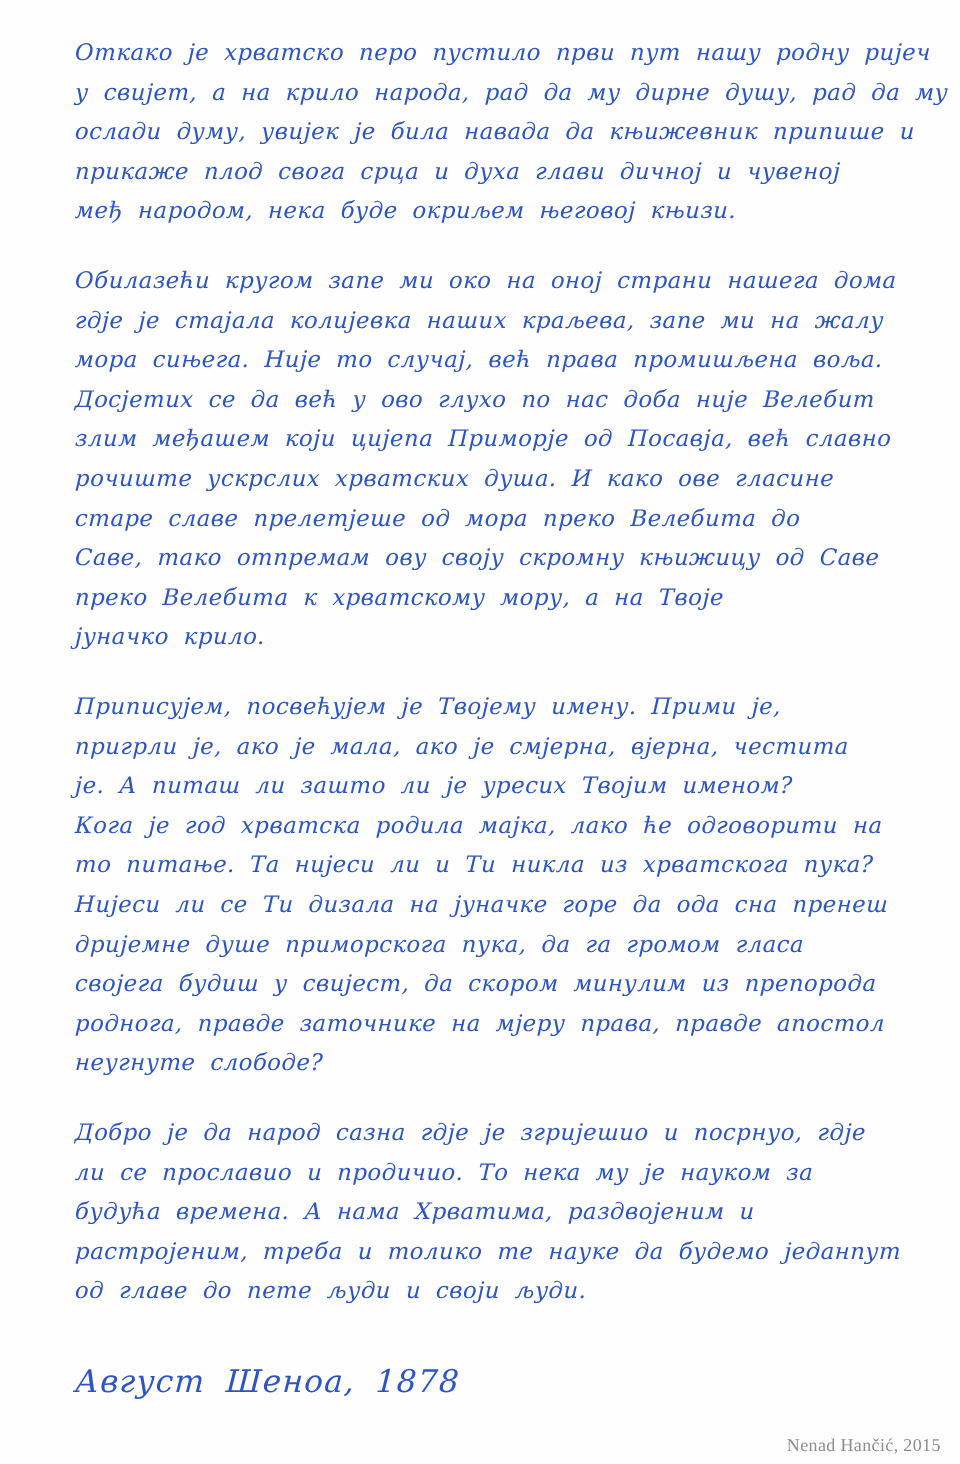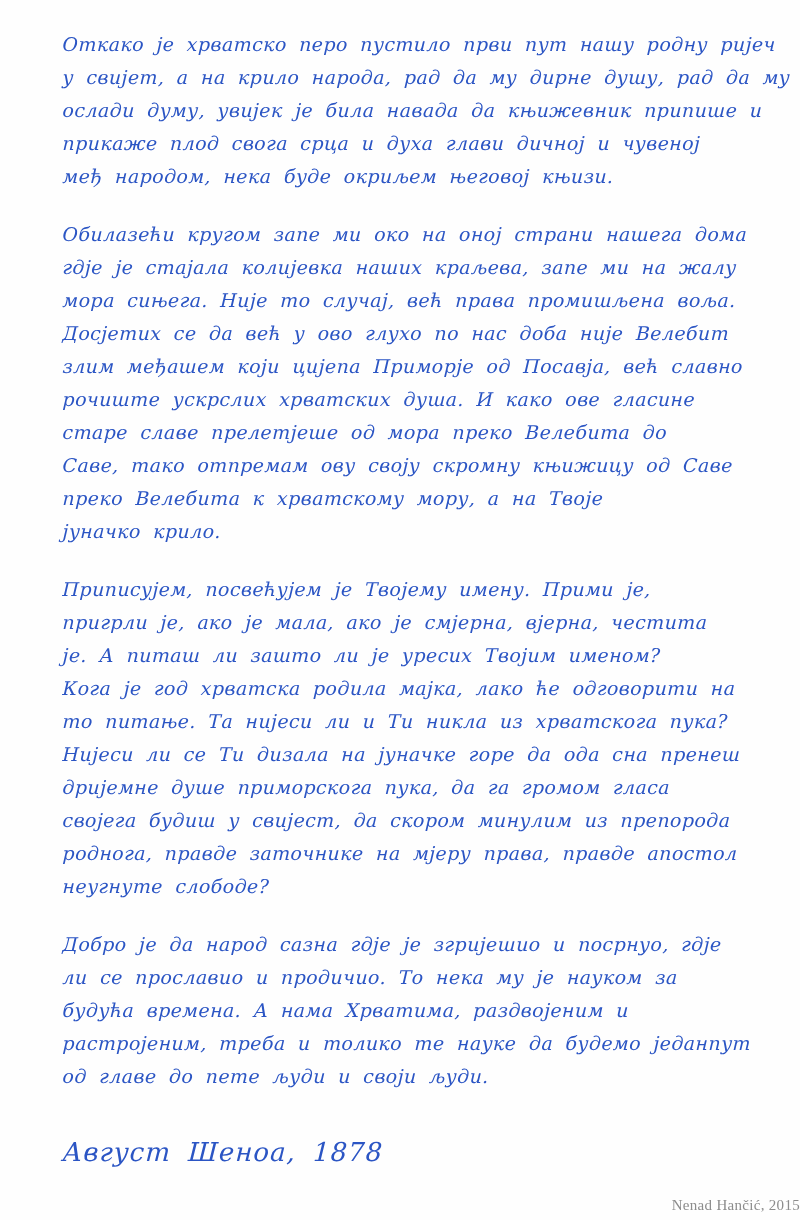--- a/index.html
+++ b/index.html
@@ -35,21 +35,21 @@
     font-style: italic;
     color: var(--ink, #2b55c4);
     font-size: 26px;
     letter-spacing: 1px;
     word-spacing: 8px;
     transform: skewX(-3deg);
     transform-origin: left bottom;
   }
   .credit {
     position: absolute;
-    right: 0;
+    right: 16px;
     bottom: 6px;
     font-family: "Liberation Serif", "DejaVu Serif", serif;
     font-style: normal;
     font-size: 15px;
     color: #8c8c8c;
     letter-spacing: 0.3px;
   }
 </style>
 </head>
 <body>

